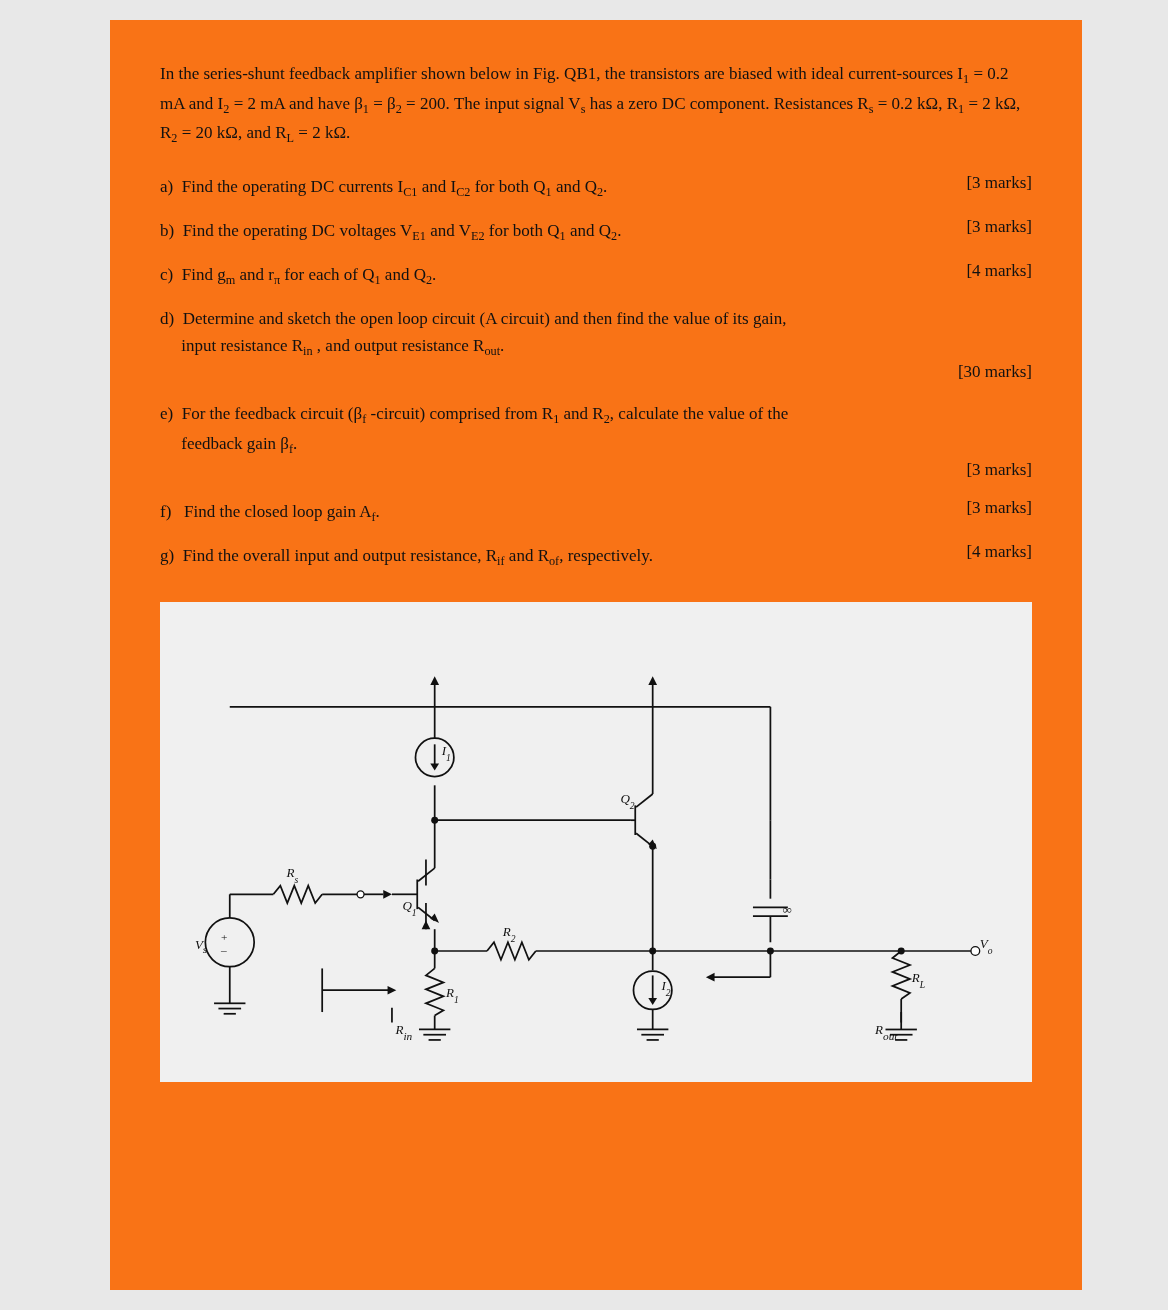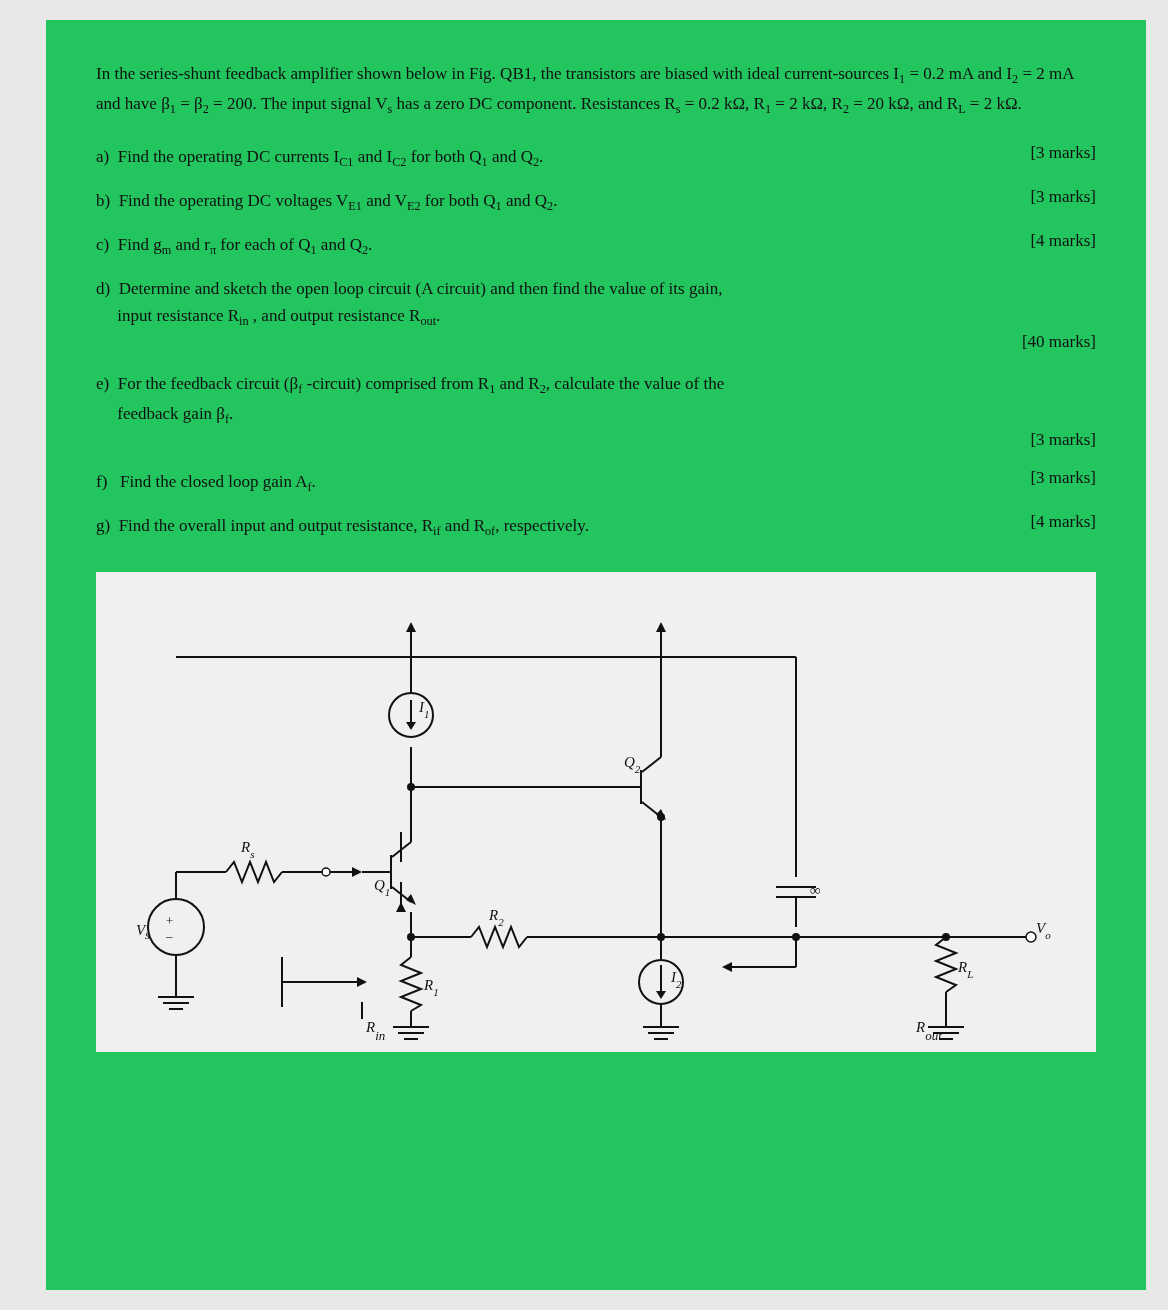--- a/index.html
+++ b/index.html
@@ -6,22 +6,22 @@
     body {
       background: #e8e8e8;
       font-family: "Times New Roman", Times, serif;
       font-size: 17px;
       color: #111;
       display: flex;
       justify-content: center;
       padding: 20px;
     }
     .page {
-      background: #22c55e;
-      width: 1100px;
+      background: #f97316;
+      width: 972px;
       min-height: 1270px;
       padding: 40px 50px 40px 50px;
       position: relative;
       margin-left: 24px;
     }
     .intro-text {
       line-height: 1.65;
       margin-bottom: 24px;
     }
     .question-list {
@@ -99,21 +99,21 @@
         c)&nbsp; Find g<sub>m</sub> and r<sub>π</sub> for each of Q<sub>1</sub> and Q<sub>2</sub>.
       </div>
       <div class="q-marks">[4 marks]</div>
     </div>
 
     <div class="q-item multiline">
       <div class="q-left">
         d)&nbsp; Determine and sketch the open loop circuit (A circuit) and then find the value of its gain,<br>
         &nbsp;&nbsp;&nbsp;&nbsp;&nbsp;input resistance R<sub>in</sub> , and output resistance R<sub>out</sub>.
       </div>
-      <div class="q-marks bottom">[40 marks]</div>
+      <div class="q-marks bottom">[30 marks]</div>
     </div>
 
     <div class="q-item multiline">
       <div class="q-left">
         e)&nbsp; For the feedback circuit (β<sub>f</sub> -circuit) comprised from R<sub>1</sub> and R<sub>2</sub>, calculate the value of the<br>
         &nbsp;&nbsp;&nbsp;&nbsp;&nbsp;feedback gain β<sub>f</sub>.
       </div>
       <div class="q-marks bottom">[3 marks]</div>
     </div>
 

